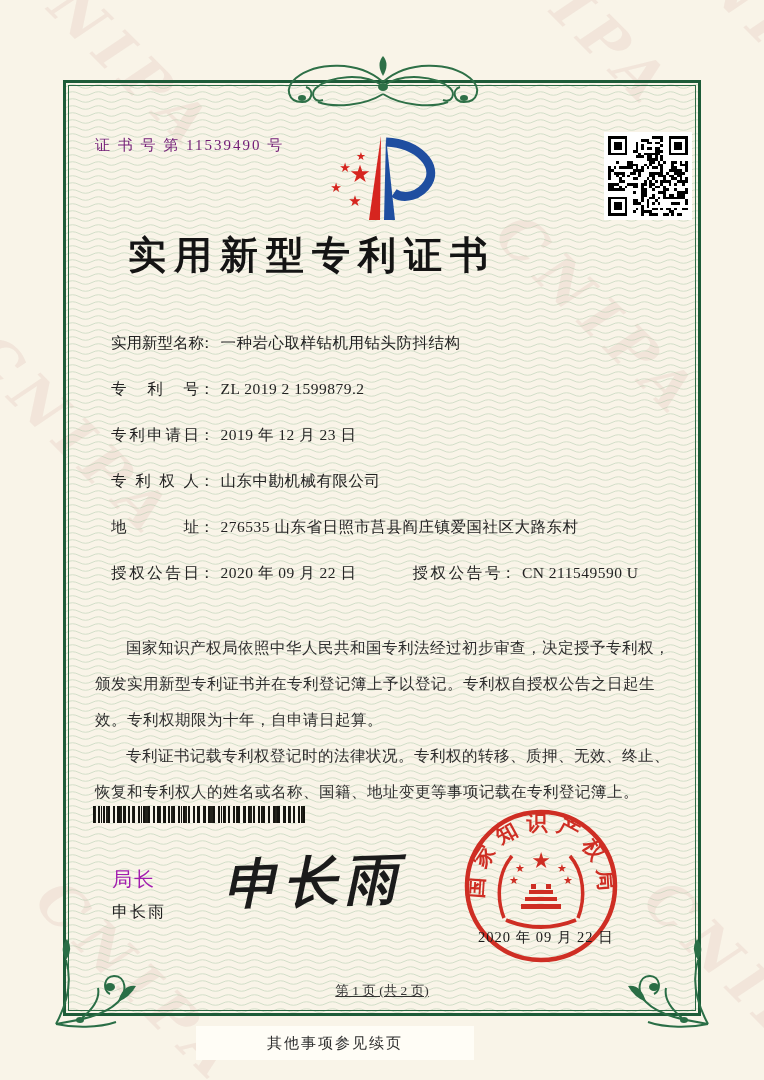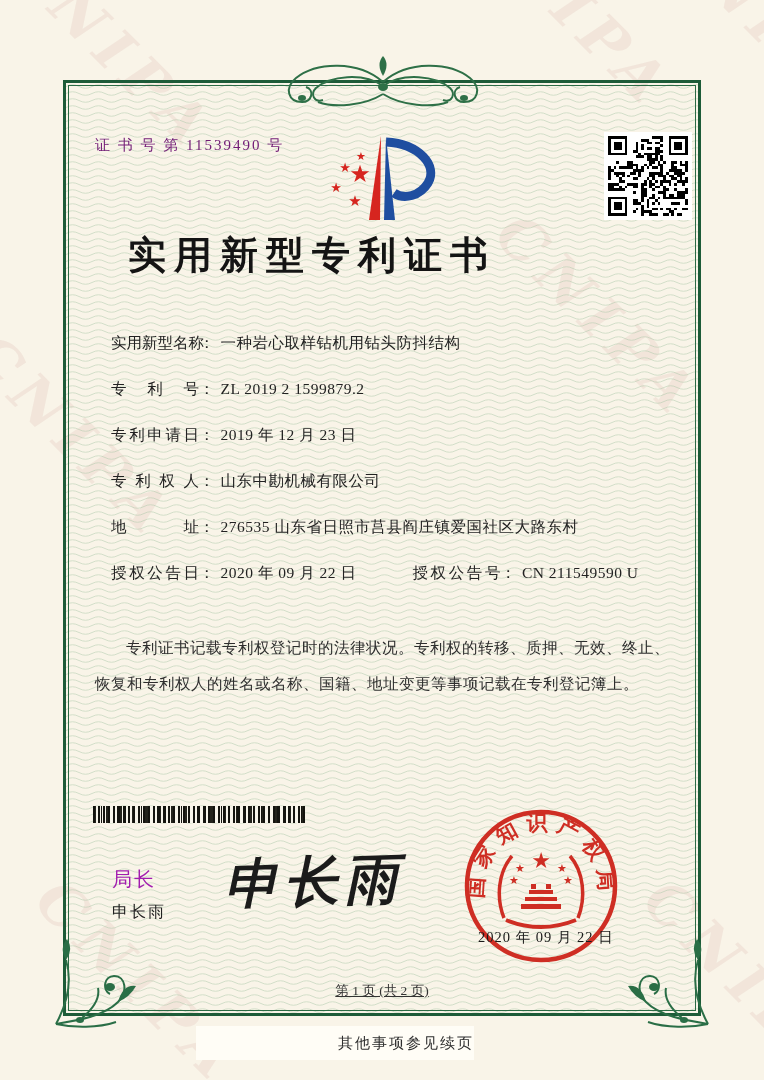--- a/index.html
+++ b/index.html
@@ -45,21 +45,21 @@
   .sig-name{position:absolute;left:112px;top:902px;font-size:16px;color:#222;letter-spacing:2px;z-index:3;}
   .sig-script{position:absolute;left:224px;top:846px;font-size:54px;font-style:italic;font-weight:600;
       color:#1b1b1b;letter-spacing:6px;transform:rotate(-2deg);z-index:3;
       font-family:"DejaVu Serif",serif;}
   .seal{position:absolute;left:452px;top:806px;width:178px;height:160px;z-index:3;}
   .seal-date{position:absolute;left:478px;top:928px;width:140px;font-size:14.5px;color:#1a1a1a;
       letter-spacing:1px;z-index:4;}
   .page-info{position:absolute;left:0;top:982px;width:764px;text-align:center;
       font-size:13.5px;color:#333;z-index:3;text-decoration:underline;}
   .foot-strip{position:absolute;left:196px;top:1026px;width:278px;height:34px;background:#fffdf6;
-      z-index:3;display:flex;align-items:center;justify-content:flex-end;}
+      z-index:3;display:flex;align-items:center;justify-content:center;}
   .foot-note{font-size:15px;color:#2e2e2e;letter-spacing:2px;}
 </style>
 </head>
 <body>
 
 <div class="page">
 
   <span class="wm" style="left:-18px;top:14px">CNIPA</span>
   <span class="wm" style="left:440px;top:-28px">CNIPA</span>
   <span class="wm" style="left:636px;top:-12px">CNIPA</span>
@@ -442,20 +442,21 @@
     </div>
     <div class="f-row">
       <span class="f-label">地址</span><span class="f-colon">：</span><span class="f-value">276535 山东省日照市莒县阎庄镇爱国社区大路东村</span>
     </div>
     <div class="f-row">
       <span class="f-label">授权公告日</span><span class="f-colon">：</span><span class="f-value">2020 年 09 月 22 日</span><span class="f-pair2"><span class="f-label">授权公告号</span><span class="f-colon">：</span><span class="f-value">CN 211549590 U</span></span>
     </div>
   </div>
 
   <div class="paras">
+    <p>国家知识产权局依照中华人民共和国专利法经过初步审查，决定授予专利权，颁发实用新型专利证书并在专利登记簿上予以登记。专利权自授权公告之日起生效。专利权期限为十年，自申请日起算。</p>
     <p>专利证书记载专利权登记时的法律状况。专利权的转移、质押、无效、终止、恢复和专利权人的姓名或名称、国籍、地址变更等事项记载在专利登记簿上。</p>
   </div>
 
   <div class="barcode"></div>
 
   <div class="sig-title">局长</div>
   <div class="sig-name">申长雨</div>
   <div class="sig-script">申长雨</div>
 
   <svg class="seal" viewBox="0 0 178 160">

